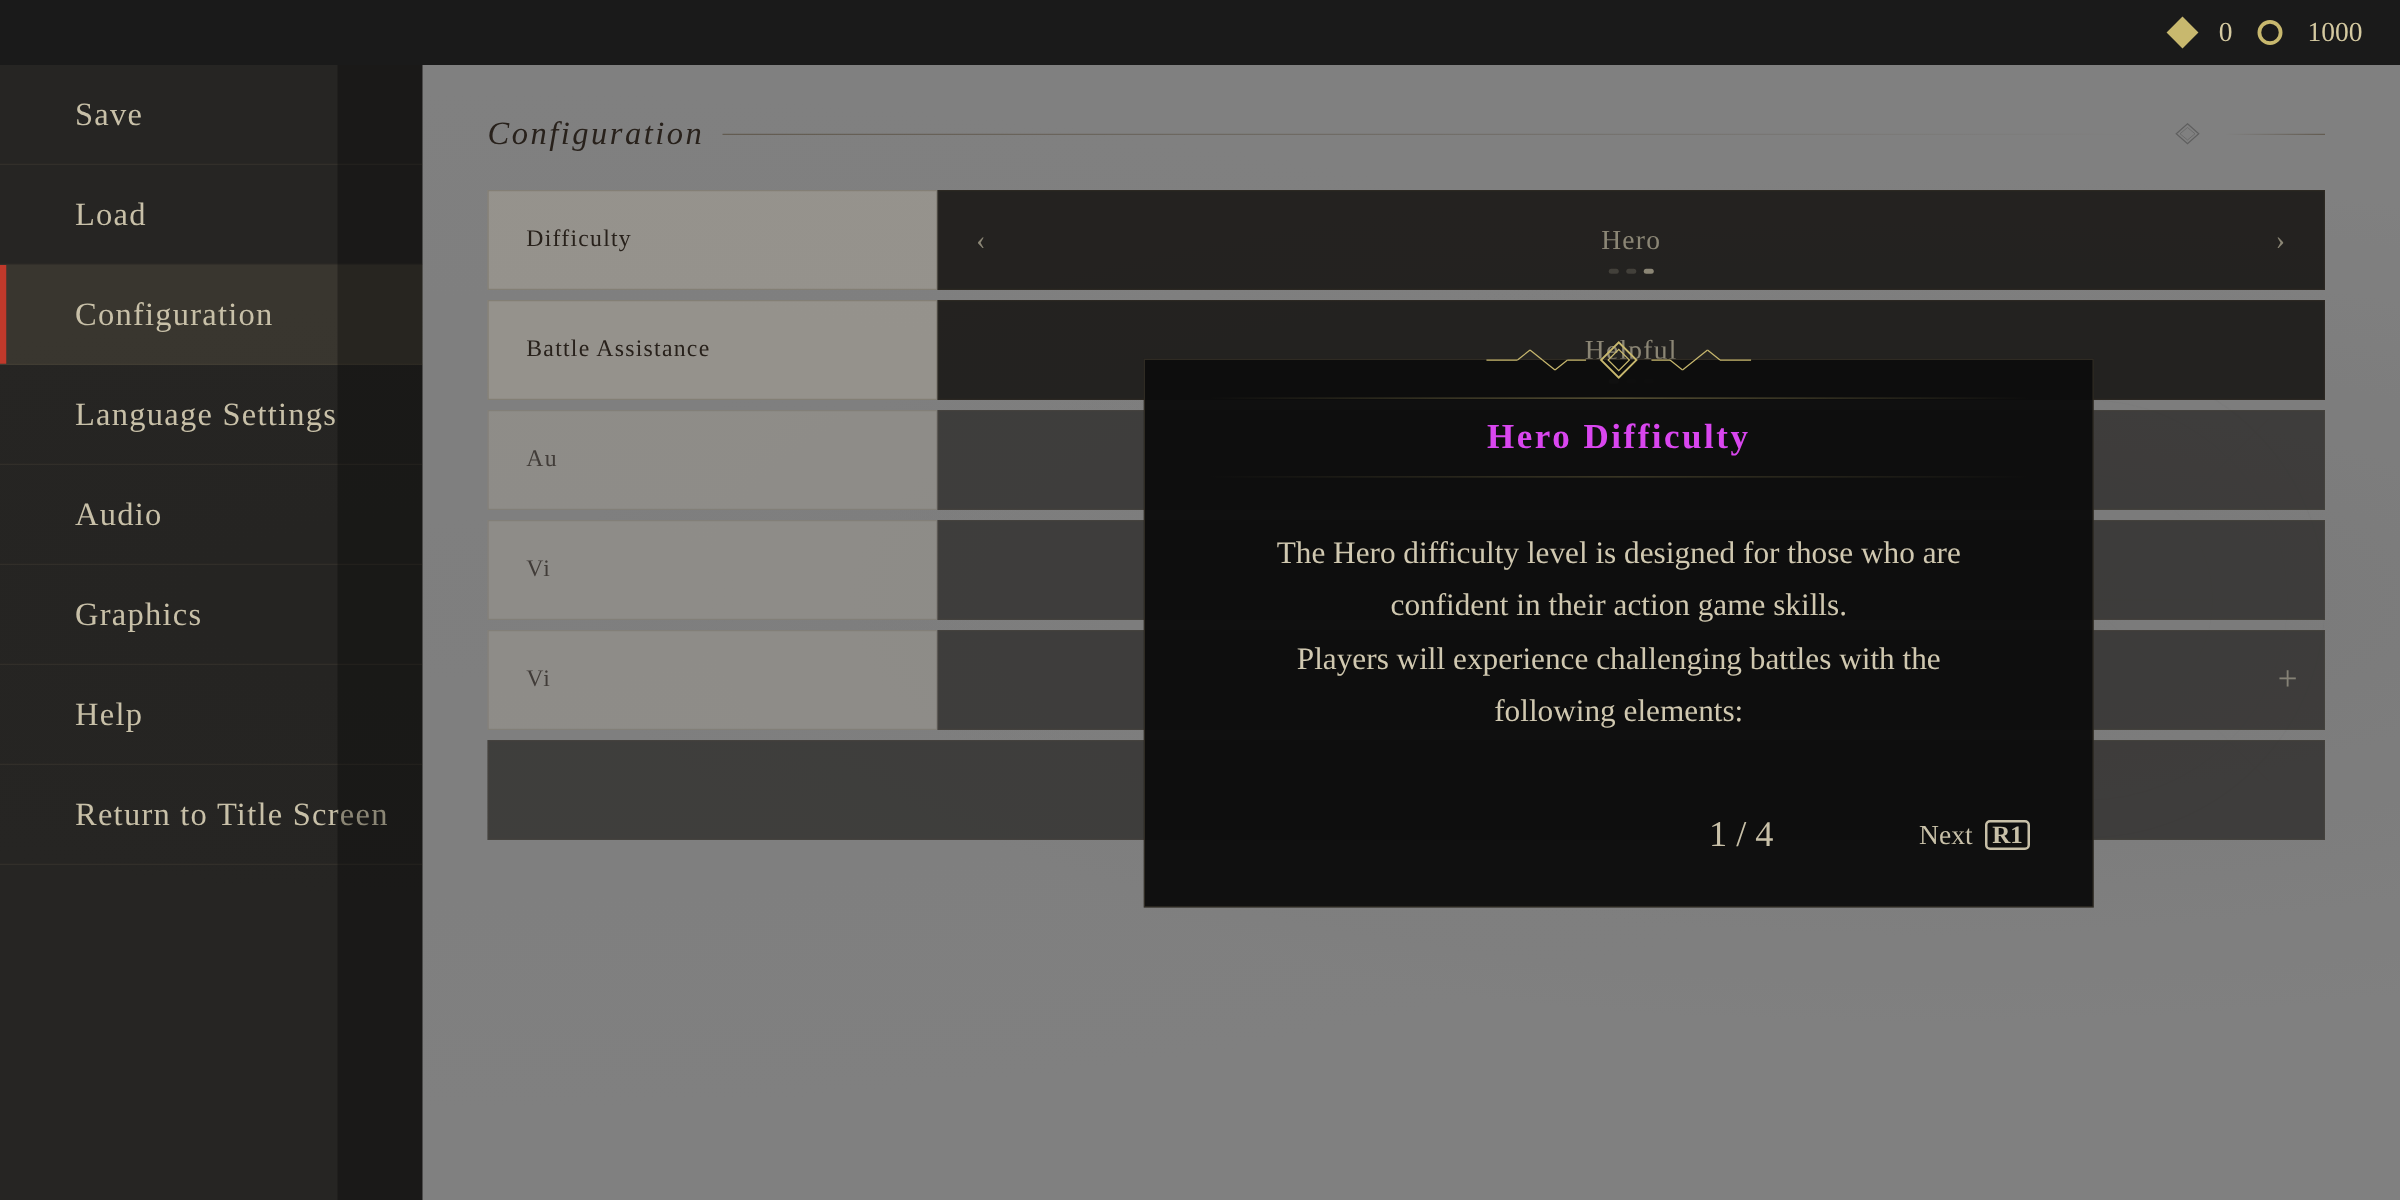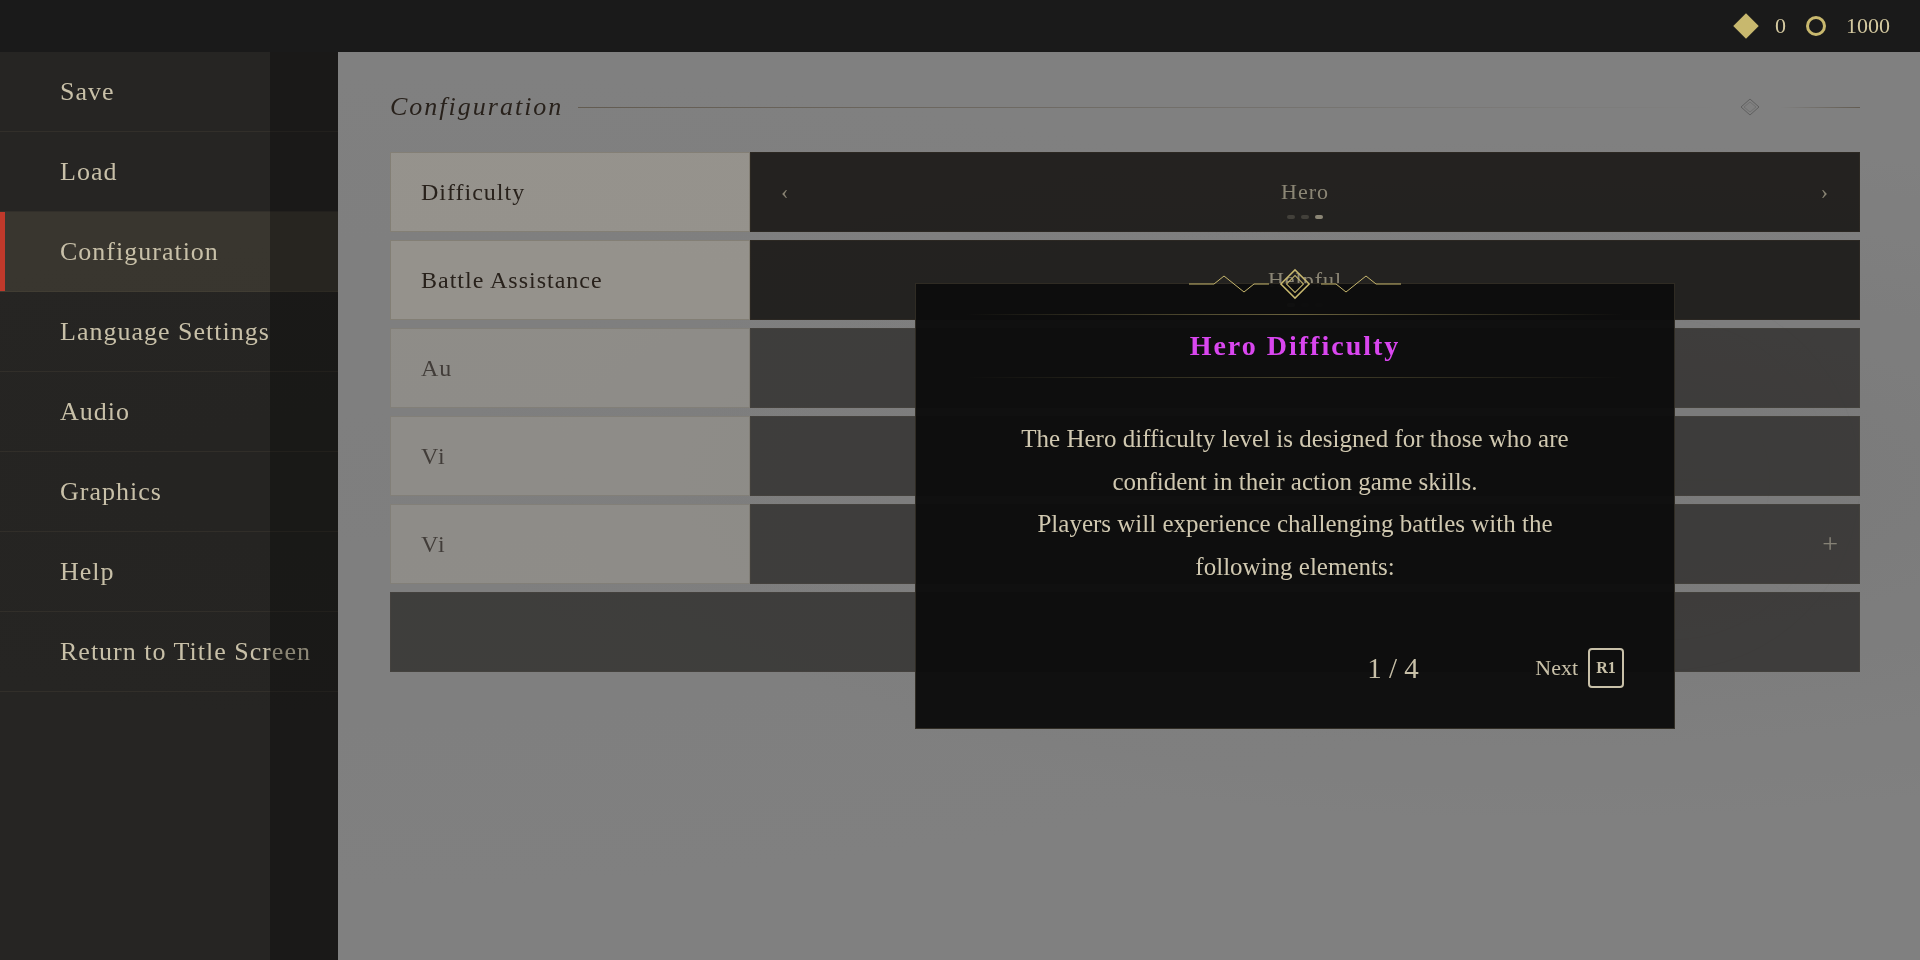--- a/index.html
+++ b/index.html
@@ -134,21 +134,21 @@
       margin-bottom: 8px;
     }
 
     .config-label {
       width: 360px;
       background: rgba(220,215,205,0.85);
       display: flex;
       align-items: center;
       padding-left: 30px;
       color: #3a3028;
-      font-size: 24px;
+      font-size: 19px;
       letter-spacing: 1px;
       border: 1px solid rgba(150,140,120,0.4);
     }
 
     .config-value {
       flex: 1;
       background: rgba(40,38,35,0.92);
       display: flex;
       align-items: center;
       justify-content: center;
@@ -266,24 +266,24 @@
       color: #c8c0a8;
       font-size: 22px;
       cursor: pointer;
     }
 
     .r1-badge {
       display: inline-flex;
       align-items: center;
       justify-content: center;
       width: 36px;
-      height: 40px;
+      height: 24px;
       border: 2px solid #c8c0a8;
       border-radius: 4px;
-      font-size: 16px;
+      font-size: 20px;
       font-weight: bold;
       color: #c8c0a8;
     }
 
     
     .bg-circle {
       position: absolute;
       right: 50px;
       top: 50%;
       transform: translateY(-50%);

